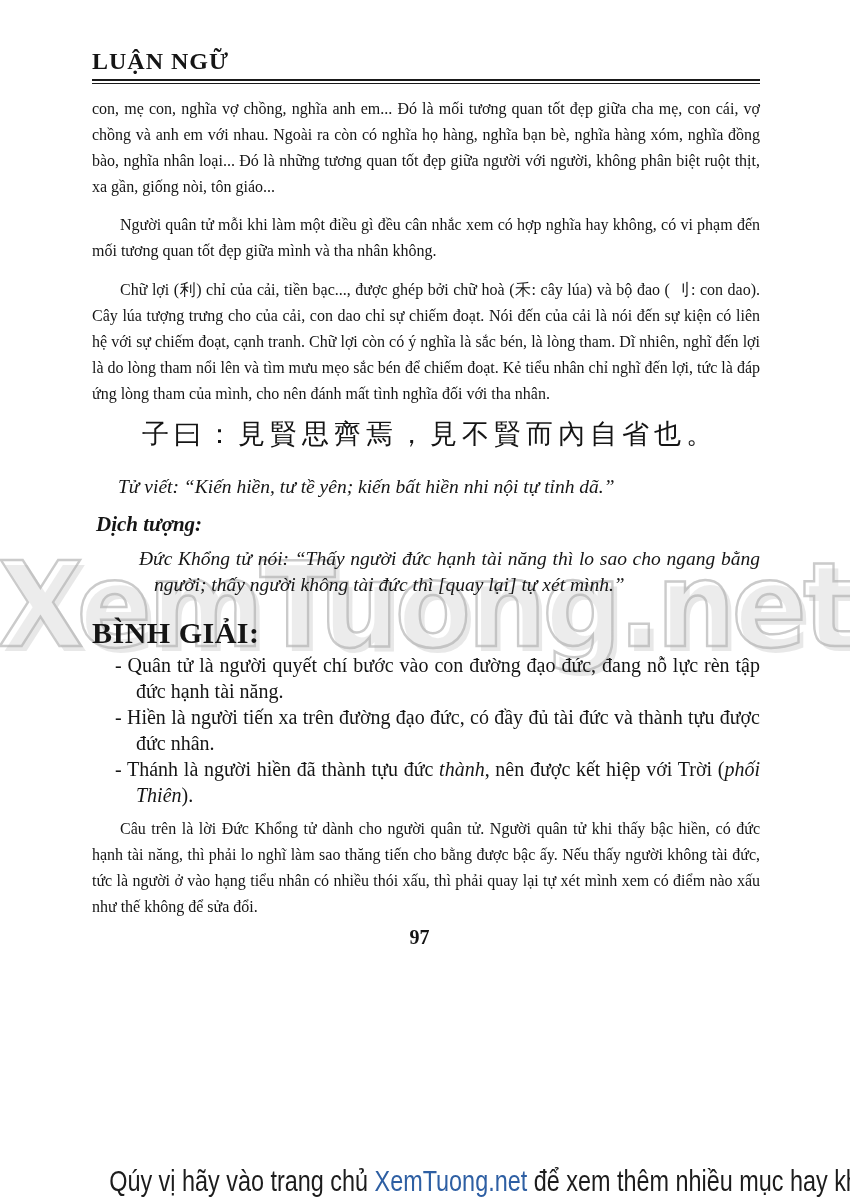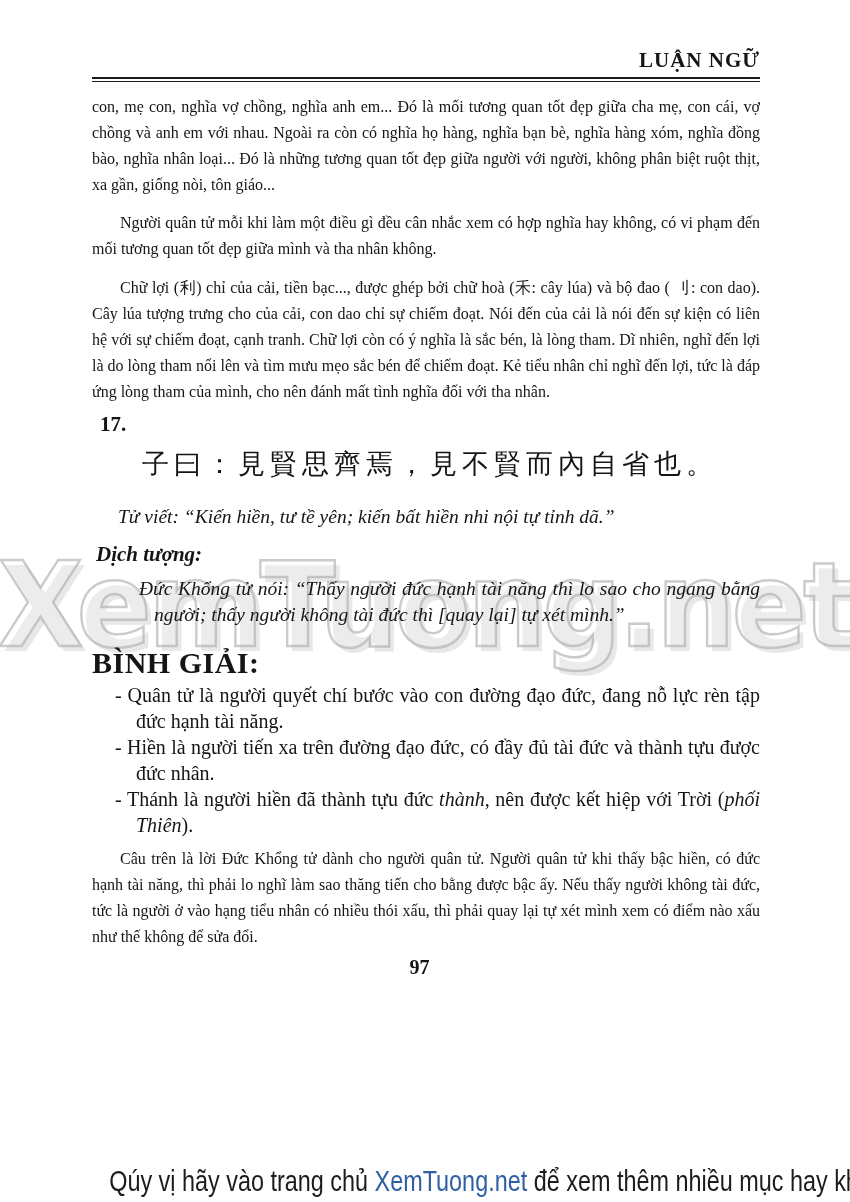--- a/index.html
+++ b/index.html
@@ -28,23 +28,23 @@
     z-index: 0;
     pointer-events: none;
   }
   .content {
     position: relative;
     z-index: 1;
     margin: 0 90px 0 92px;
   }
   .running-head {
     padding-top: 48px;
-    text-align: right;
+    text-align: left;
     font-weight: bold;
-    font-size: 21px;
+    font-size: 24px;
     letter-spacing: 1px;
   }
   .rule {
     margin-top: 4px;
     height: 2px;
     border-top: 2.5px solid #1a1a1a;
     border-bottom: 1.5px solid #1a1a1a;
   }
   p.body {
     margin: 0;
@@ -147,21 +147,20 @@
 
   <div class="content">
 
     <div class="running-head">LUẬN NGỮ</div>
     <div class="rule"></div>
 
     <p class="body mt12">con, mẹ con, nghĩa vợ chồng, nghĩa anh em... Đó là mối tương quan tốt đẹp giữa cha mẹ, con cái, vợ chồng và anh em với nhau. Ngoài ra còn có nghĩa họ hàng, nghĩa bạn bè, nghĩa hàng xóm, nghĩa đồng bào, nghĩa nhân loại... Đó là những tương quan tốt đẹp giữa người với người, không phân biệt ruột thịt, xa gần, giống nòi, tôn giáo...</p>
     <p class="body indent mt12">Người quân tử mỗi khi làm một điều gì đều cân nhắc xem có hợp nghĩa hay không, có vi phạm đến mối tương quan tốt đẹp giữa mình và tha nhân không.</p>
     <p class="body indent mt13">Chữ lợi (利) chỉ của cải, tiền bạc...,  được ghép bởi chữ hoà (禾: cây lúa) và bộ đao ( 刂: con dao). Cây lúa tượng trưng cho của cải, con dao chỉ sự chiếm đoạt. Nói đến của cải là nói đến sự kiện có liên hệ với sự chiếm đoạt, cạnh tranh. Chữ lợi còn có ý nghĩa là sắc bén, là lòng tham. Dĩ nhiên, nghĩ đến lợi là do lòng tham nổi lên và tìm mưu mẹo sắc bén để chiếm đoạt. Kẻ tiểu nhân chỉ nghĩ đến lợi, tức là đáp ứng lòng tham của mình, cho nên đánh mất tình nghĩa đối với tha nhân.</p>
 
-    <div class="sec-num">17.</div>
     <div class="chinese">子曰：見賢思齊焉，見不賢而內自省也。</div>
     <div class="translit">Tử viết: “Kiến hiền, tư tề yên; kiến bất hiền nhi nội tự tỉnh dã.”</div>
     <div class="dich-nghia">Dịch tượng:</div>
     <div class="translation">Đức Khổng tử nói: “Thấy người đức hạnh tài năng thì lo sao cho ngang bằng người; thấy người không tài đức thì [quay lại] tự xét mình.”</div>
 
     <div class="binh-giai">BÌNH GIẢI:</div>
 
     <div class="bullets">
       <div class="bullet"><span>- Quân tử là người quyết chí bước vào con đường đạo đức, đang nỗ lực rèn tập đức hạnh tài năng.</span></div>
       <div class="bullet"><span>- Hiền là người tiến xa trên đường đạo đức, có đầy đủ tài đức và thành tựu được đức nhân.</span></div>

